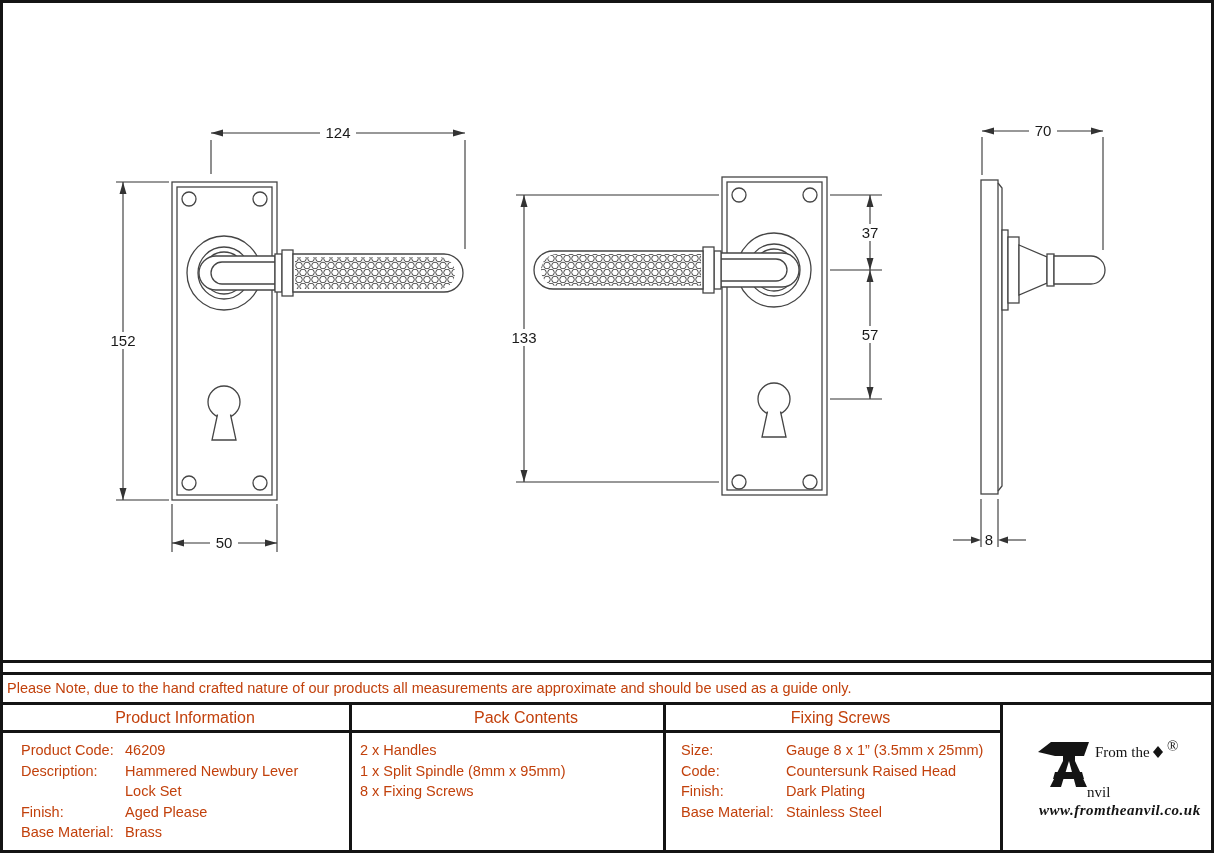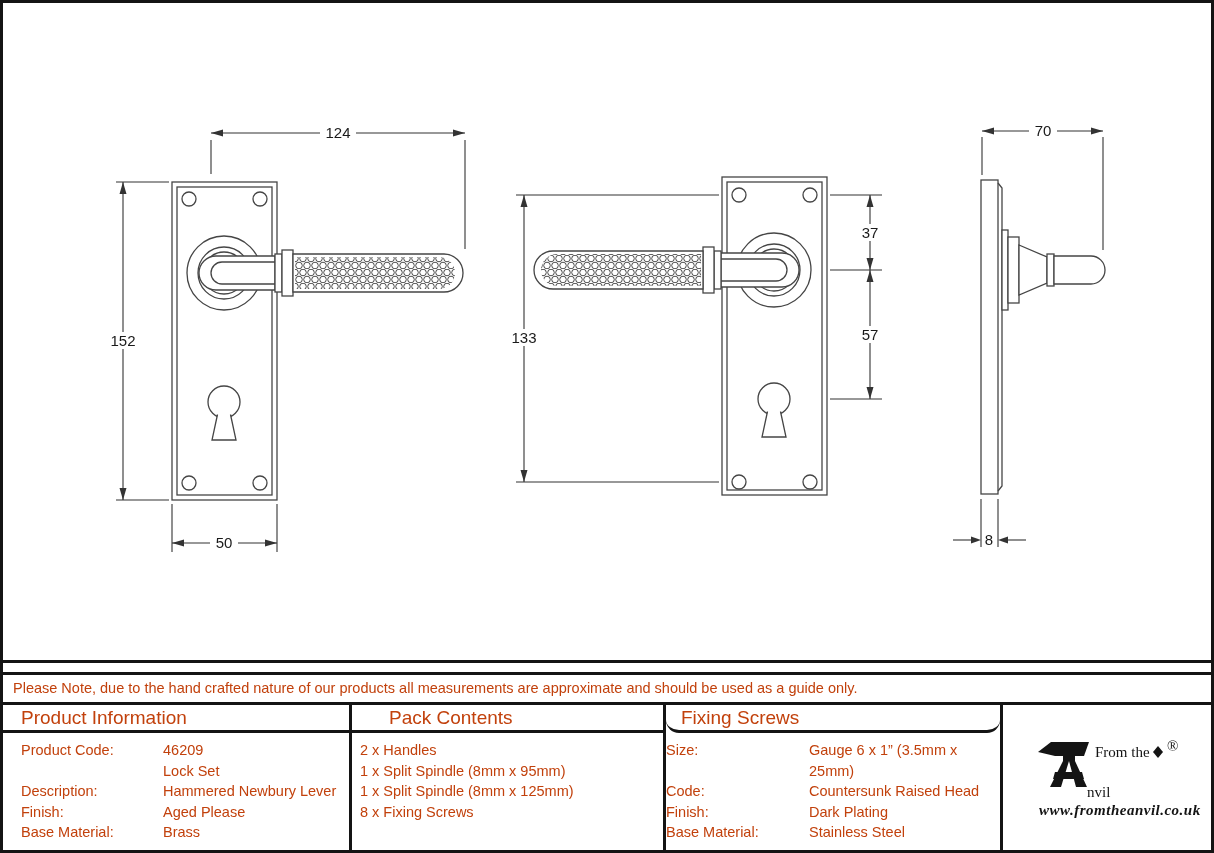--- a/index.html
+++ b/index.html
@@ -6,36 +6,36 @@
   .page{
     position:relative; width:1214px; height:853px; background:#fff;
     box-sizing:border-box; border:3px solid #141414; overflow:hidden;
     font-family:"Liberation Sans", sans-serif; color:#c2410c;
   }
   .drawing-area{position:absolute; left:0; top:0; width:1208px; height:660px; border-bottom:3px solid #141414; box-sizing:border-box;}
   .drawing-area svg{display:block;}
   .note-row{
     position:absolute; left:0; top:669px; width:1208px; height:33px; box-sizing:border-box;
     border-top:3px solid #141414; border-bottom:3px solid #141414;
-    font-size:14.5px; line-height:27px; padding-left:10px;
+    font-size:14.5px; line-height:27px; padding-left:4px;
   }
   .spec-table{position:absolute; left:0; top:702px; width:1208px; bottom:0;}
   .col{position:absolute; top:0; bottom:0; box-sizing:border-box; border-right:3px solid #141414;}
   .col1{left:0; width:349px;}
   .col2{left:349px; width:314px;}
   .col3{left:663px; width:337px;}
   .logo-cell{position:absolute; left:1000px; right:0; top:0; bottom:0; display:flex; align-items:center; justify-content:flex-end;}
-  .col-header{height:28px; box-sizing:border-box; border-bottom:3px solid #141414; font-size:19px; line-height:25px;}
+  .col-header{height:28px; box-sizing:border-box; border-bottom:3px solid #141414; font-size:16px; line-height:25px;text-align:center;}
   .col1 .col-header{padding-left:18px;}
   .col2 .col-header{padding-left:37px;}
-  .col3 .col-header{padding-left:15px;border-radius:13px;}
+  .col3 .col-header{padding-left:15px;}
   .col-body{padding-top:7px; font-size:14.5px;}
-  .spec-row{display:flex; line-height:20.6px;gap:38px;}
+  .spec-row{display:flex; line-height:20.6px;}
   .col1 .spec-row{padding-left:18px;}
-  .col3 .spec-row{}
+  .col3 .spec-row{padding-left:15px;}
   .col1 .spec-label{width:104px; flex:none;}
   .col3 .spec-label{width:105px; flex:none;}
   .pack-item{line-height:20.6px; padding-left:8px;}
   text{font-family:"Liberation Sans", sans-serif; font-size:15px; fill:#1a1a1a;}
   .logo-svg text{font-family:"Liberation Serif", serif; fill:#141414;}
 </style>
 </head>
 <body>
 
 <div class="page">
@@ -215,54 +215,53 @@
   <div class="spec-table">
 
     <div class="col col1">
       <div class="col-header">Product Information</div>
       <div class="col-body">
         <div class="spec-row">
           <span class="spec-label">Product Code:</span>
           <span class="spec-value">46209</span>
         </div>
         <div class="spec-row">
+          <span class="spec-label">Description:</span>
+          <span class="spec-value">Hammered Newbury Lever</span>
+        </div>
+        <div class="spec-row">
           <span class="spec-label"></span>
           <span class="spec-value">Lock Set</span>
-        </div>
-        <div class="spec-row">
-          <span class="spec-label">Description:</span>
-          <span class="spec-value">Hammered Newbury Lever</span>
         </div>
         <div class="spec-row">
           <span class="spec-label">Finish:</span>
           <span class="spec-value">Aged Please</span>
         </div>
         <div class="spec-row">
           <span class="spec-label">Base Material:</span>
           <span class="spec-value">Brass</span>
         </div>
       </div>
     </div>
 
     <div class="col col2">
       <div class="col-header">Pack Contents</div>
       <div class="col-body">
         <div class="pack-item">2 x Handles</div>
         <div class="pack-item">1 x Split Spindle (8mm x 95mm)</div>
-        <div class="pack-item">1 x Split Spindle (8mm x 125mm)</div>
         <div class="pack-item">8 x Fixing Screws</div>
       </div>
     </div>
 
     <div class="col col3">
       <div class="col-header">Fixing Screws</div>
       <div class="col-body">
         <div class="spec-row">
           <span class="spec-label">Size:</span>
-          <span class="spec-value">Gauge 6 x 1” (3.5mm x 25mm)</span>
+          <span class="spec-value">Gauge 8 x 1” (3.5mm x 25mm)</span>
         </div>
         <div class="spec-row">
           <span class="spec-label">Code:</span>
           <span class="spec-value">Countersunk Raised Head</span>
         </div>
         <div class="spec-row">
           <span class="spec-label">Finish:</span>
           <span class="spec-value">Dark Plating</span>
         </div>
         <div class="spec-row">

